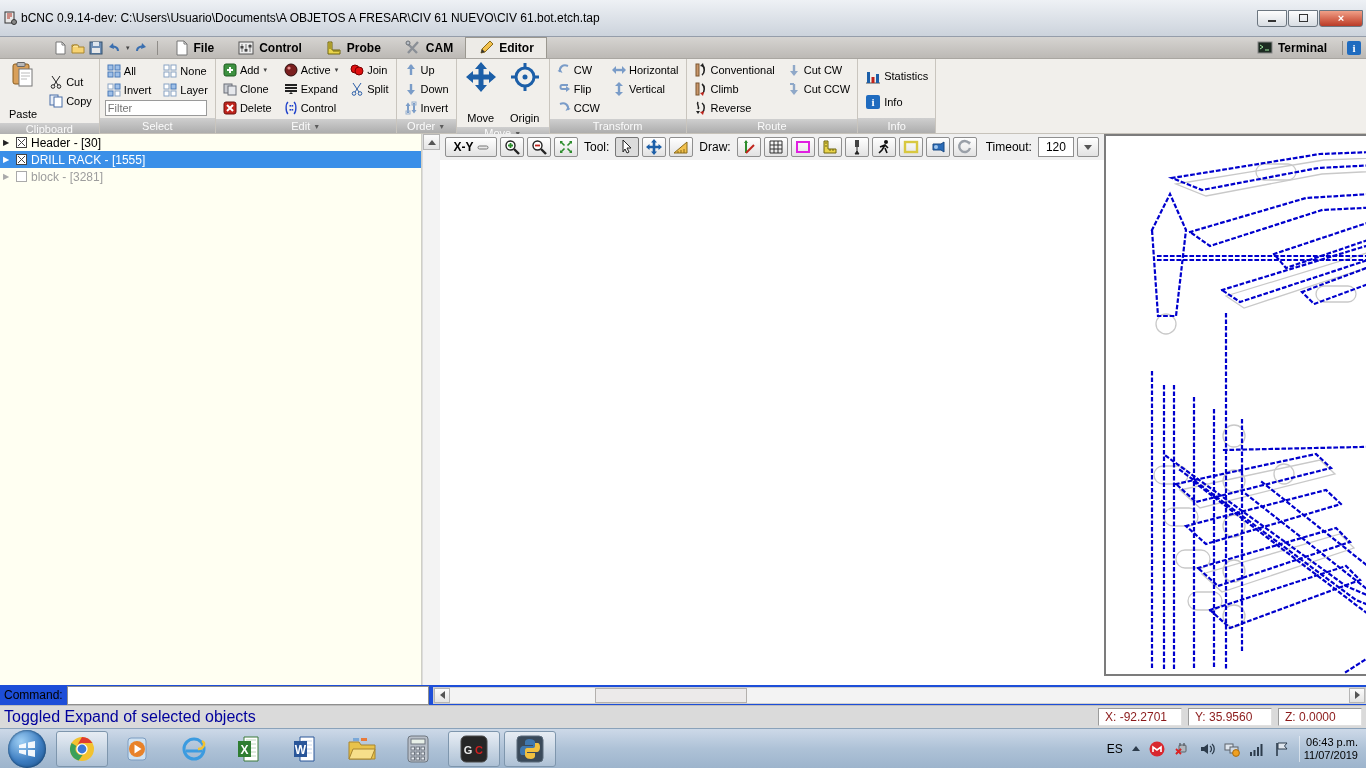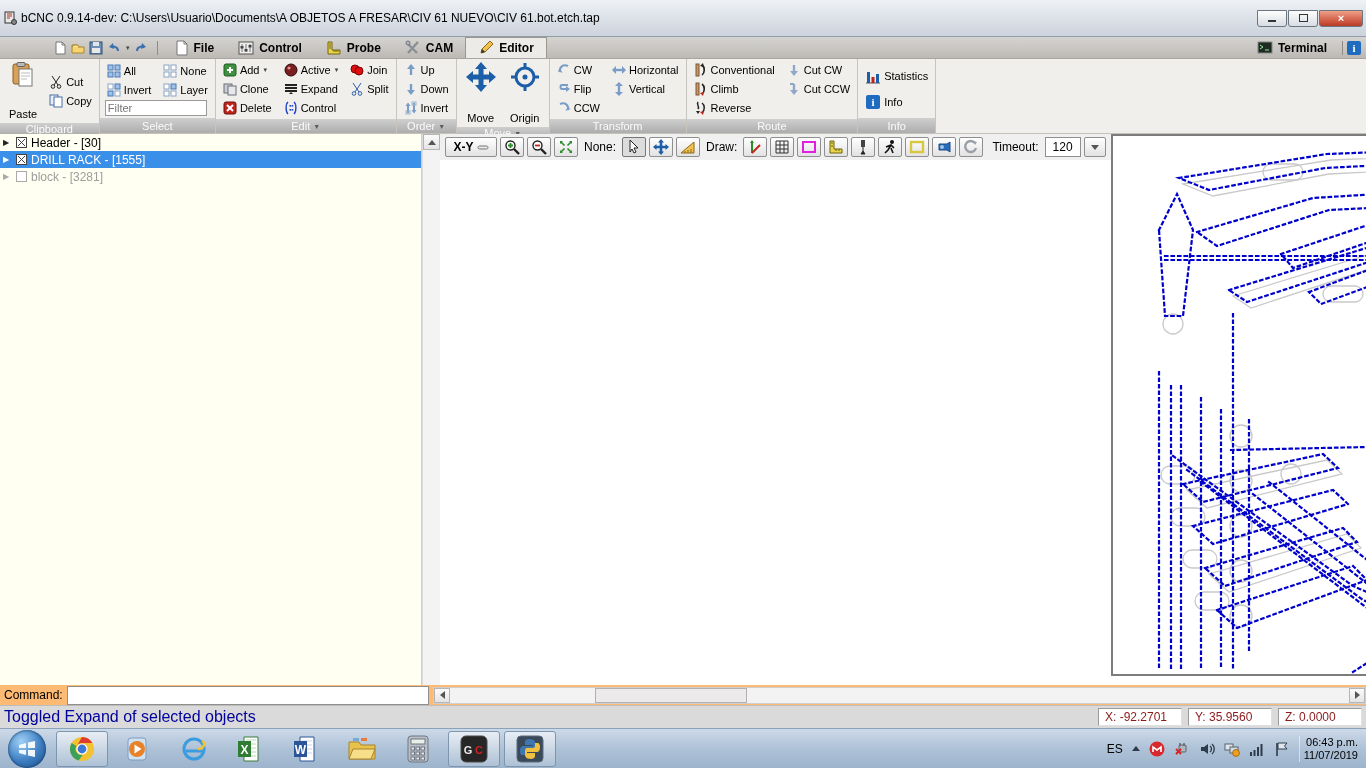--- a/index.html
+++ b/index.html
@@ -79,21 +79,21 @@
   .vthumb{height:322px;background:#eceaea;border:1px solid #b3b0ad;margin:0 1px;}
   .vtrack{flex:1;}
 
   
   .tri-up{width:0;height:0;border-left:4px solid transparent;border-right:4px solid transparent;border-bottom:5px solid #555;}
   .tri-down{width:0;height:0;border-left:4px solid transparent;border-right:4px solid transparent;border-top:5px solid #555;}
   .tri-left{width:0;height:0;border-top:4px solid transparent;border-bottom:4px solid transparent;border-right:5px solid #555;}
   .tri-right{width:0;height:0;border-top:4px solid transparent;border-bottom:4px solid transparent;border-left:5px solid #555;}
 
   
-  .cmdrow{height:20px;display:flex;background:#fdba74;align-items:center;}
+  .cmdrow{height:20px;display:flex;background:#1d4ed8;align-items:center;}
   .cmdleft{width:433px;display:flex;align-items:center;gap:4px;padding:0 4px;box-sizing:border-box;}
   .cmdlabel{font-size:12px;}
   .cmdinput{flex:1;height:15px;border:1px solid #8f8f8f;background:#fff;font-size:12px;}
   .hscroll{flex:1;height:17px;display:flex;align-items:stretch;background:#f3f3f3;border:1px solid #cfcfcf;box-sizing:border-box;}
   .hbtn{width:16px;background:linear-gradient(#fbfbfb,#e4e4e4);border:1px solid #b5b5b5;
     display:flex;align-items:center;justify-content:center;box-sizing:border-box;}
   .hthumb{width:150px;margin-left:145px;background:#eceaea;border:1px solid #b3b0ad;}
   .htrack{flex:1;}
 
   
@@ -614,21 +614,21 @@
               <path d="M10 10l5 5" stroke="#222" stroke-width="2.4"></path>
               <path d="M4 6.5h5" stroke="#c0241c" stroke-width="1.8"></path>
             </svg>
         </div>
         <div class="tbtn">
           <svg class="i16" viewBox="0 0 16 16">
               <path d="M2 2l3 0-3 3zM14 2l0 3-3-3zM2 14l0-3 3 3zM14 14l-3 0 3-3z" fill="#2c8c2c"></path>
               <path d="M3 3l3.5 3.5M13 3l-3.5 3.5M3 13l3.5-3.5M13 13l-3.5-3.5" stroke="#2c8c2c" stroke-width="1.6"></path>
             </svg>
         </div>
-        <span class="tlabel">None:</span>
+        <span class="tlabel">Tool:</span>
         <div class="tbtn pressed">
           <svg class="i16" viewBox="0 0 16 16">
               <path d="M4 1l8 8-4 0 2 4-2 1-2-4-2 3z" fill="#fff" stroke="#222"></path>
             </svg>
         </div>
         <div class="tbtn">
           <svg class="i16" viewBox="0 0 16 16">
               <path d="M8 2v12M2 8h12" stroke="#1c5fa8" stroke-width="2.6"></path>
               <path d="M8 0L5 3.5h6zM8 16l-3-3.5h6zM0 8l3.5-3v6zM16 8l-3.5-3v6z" fill="#1c5fa8"></path>
             </svg>

